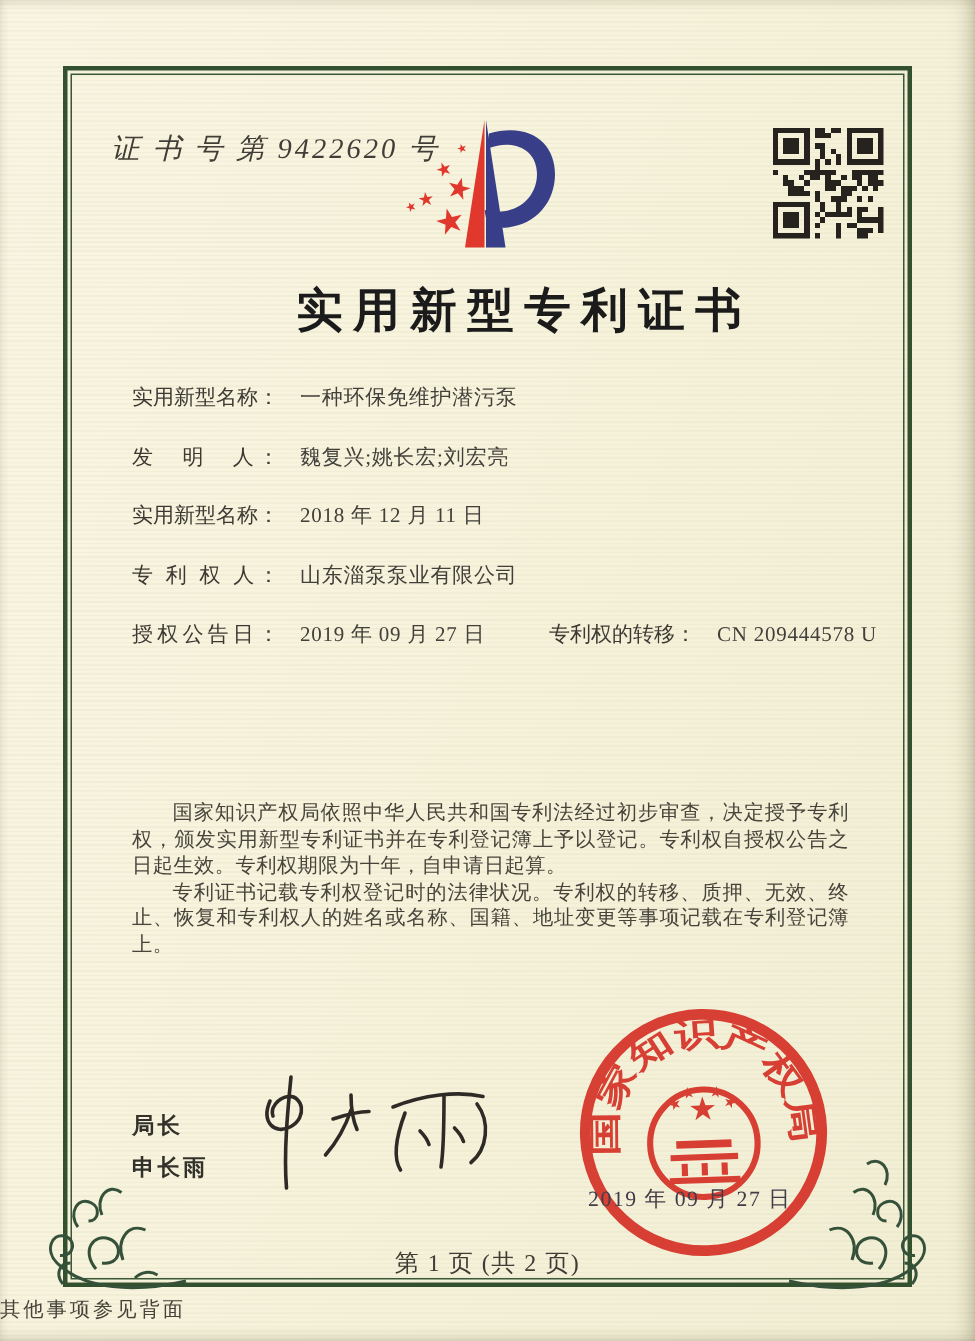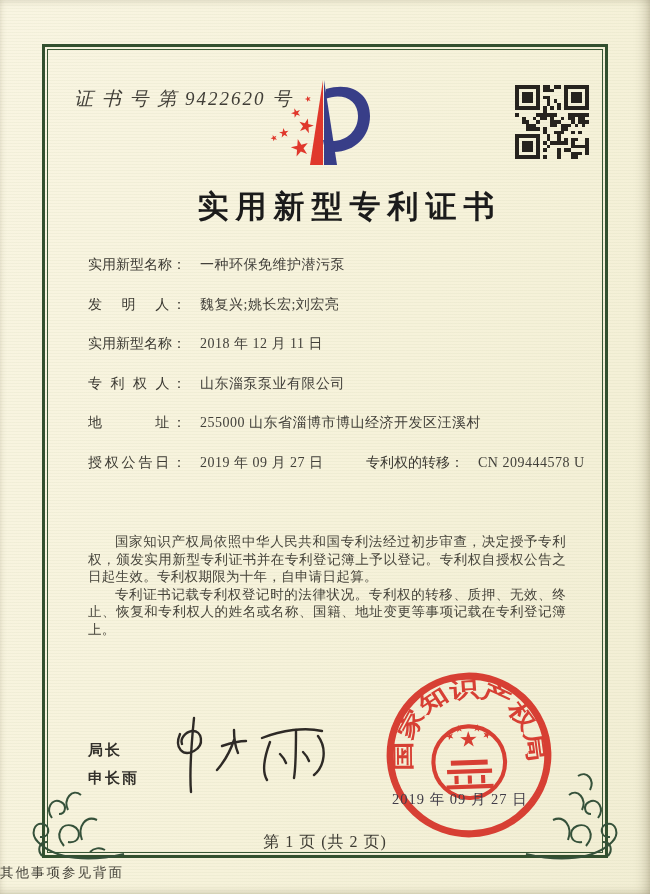--- a/index.html
+++ b/index.html
@@ -309,24 +309,20 @@
     </div>
     <div class="frow">
       <span class="flabel">实用新型名称：</span>
       <span class="fvalue">2018 年 12 月 11 日</span>
     </div>
     <div class="frow">
       <span class="flabel">专 利 权 人：</span>
       <span class="fvalue">山东淄泵泵业有限公司</span>
     </div>
     <div class="frow">
-      <span class="flabel">地　　　址：</span>
-      <span class="fvalue">255000 山东省淄博市博山经济开发区汪溪村</span>
-    </div>
-    <div class="frow">
       <span class="flabel">授权公告日：</span>
       <span class="fvalue w1">2019 年 09 月 27 日</span>
       <span class="grant2">
         <span class="flabel">专利权的转移：</span>
         <span class="fvalue">CN 209444578 U</span>
       </span>
     </div>
   </div>
 
   <div class="paras">

